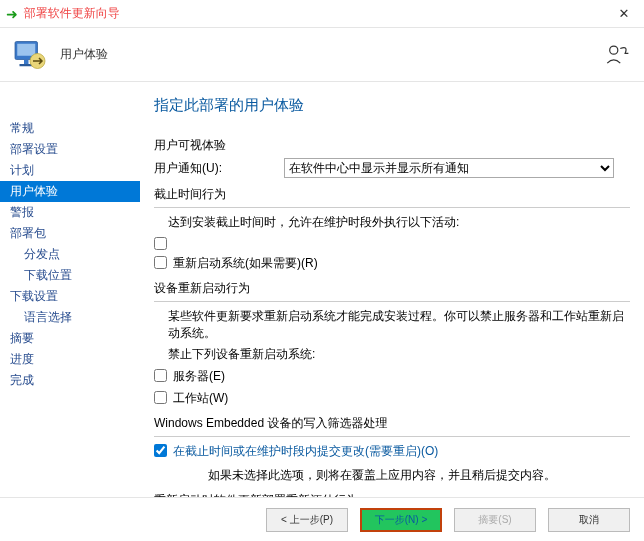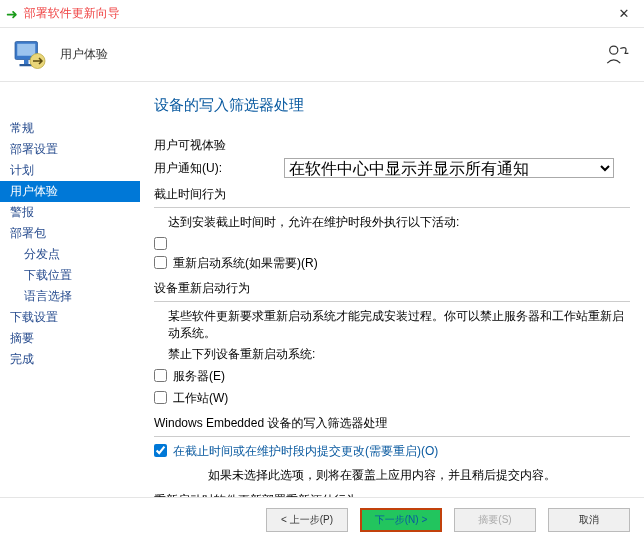--- a/index.html
+++ b/index.html
@@ -27,21 +27,21 @@
   .field-row { display:flex; align-items:center; margin:4px 0 8px 0; }
   .field-label { width:130px; }
   .group-title { margin:8px 0 4px 0; }
   .hr { border:none; border-top:1px solid #ccc; margin:2px 0 6px 0; }
   .indent1 { margin-left:14px; }
   .indent2 { margin-left:34px; }
   .check-row { display:flex; align-items:flex-start; margin:5px 0 5px 0; }
   .check-row input { margin:1px 6px 0 0; width:13px; height:13px; accent-color:#0078d7; }
   .check-row.accented label { color:#0a5aa0; }
   .note { margin:2px 0 2px 54px; padding-top:2px; }
-  select { width:330px; height:20px; font-size:16px; border:1px solid #aaa; background:#fff; }
+  select { width:330px; height:20px; font-size:12px; border:1px solid #aaa; background:#fff; }
 
   .footer { height:44px; border-top:1px solid #e5e5e5; display:flex; align-items:center; justify-content:flex-end; padding:0 14px; gap:12px; }
   .footer button { min-width:82px; height:24px; font-size:10px; background:#f0f0f0; border:1px solid #bbb; color:#333; }
   .footer button.primary { border:2px solid #c2410c; color:#0a5aa0; background:#22c55e; }
   .footer button.disabled { color:#aaa; }
 </style>
 </head>
 <body>
 
 <div class="titlebar">
@@ -70,28 +70,29 @@
 <div class="body">
   <div class="sidebar">
     <div class="item">常规</div>
     <div class="item">部署设置</div>
     <div class="item">计划</div>
     <div class="item selected">用户体验</div>
     <div class="item">警报</div>
     <div class="item">部署包</div>
     <div class="item l2">分发点</div>
     <div class="item l2">下载位置</div>
+    <div class="item">下载设置</div>
     <div class="item l2">语言选择</div>
-    <div class="item">下载设置</div>
     <div class="item">摘要</div>
+    <div class="item">进度</div>
     <div class="item">完成</div>
   </div>
 
   <div class="content">
-    <h2>设备的写入筛选器处理</h2>
+    <h2>指定此部署的用户体验</h2>
 
     <div>用户可视体验</div>
     <div class="field-row">
       <span class="field-label">用户通知(U):</span>
       <select>
         <option>在软件中心中显示并显示所有通知</option>
       </select>
     </div>
 
     <div class="group-title">截止时间行为</div>

